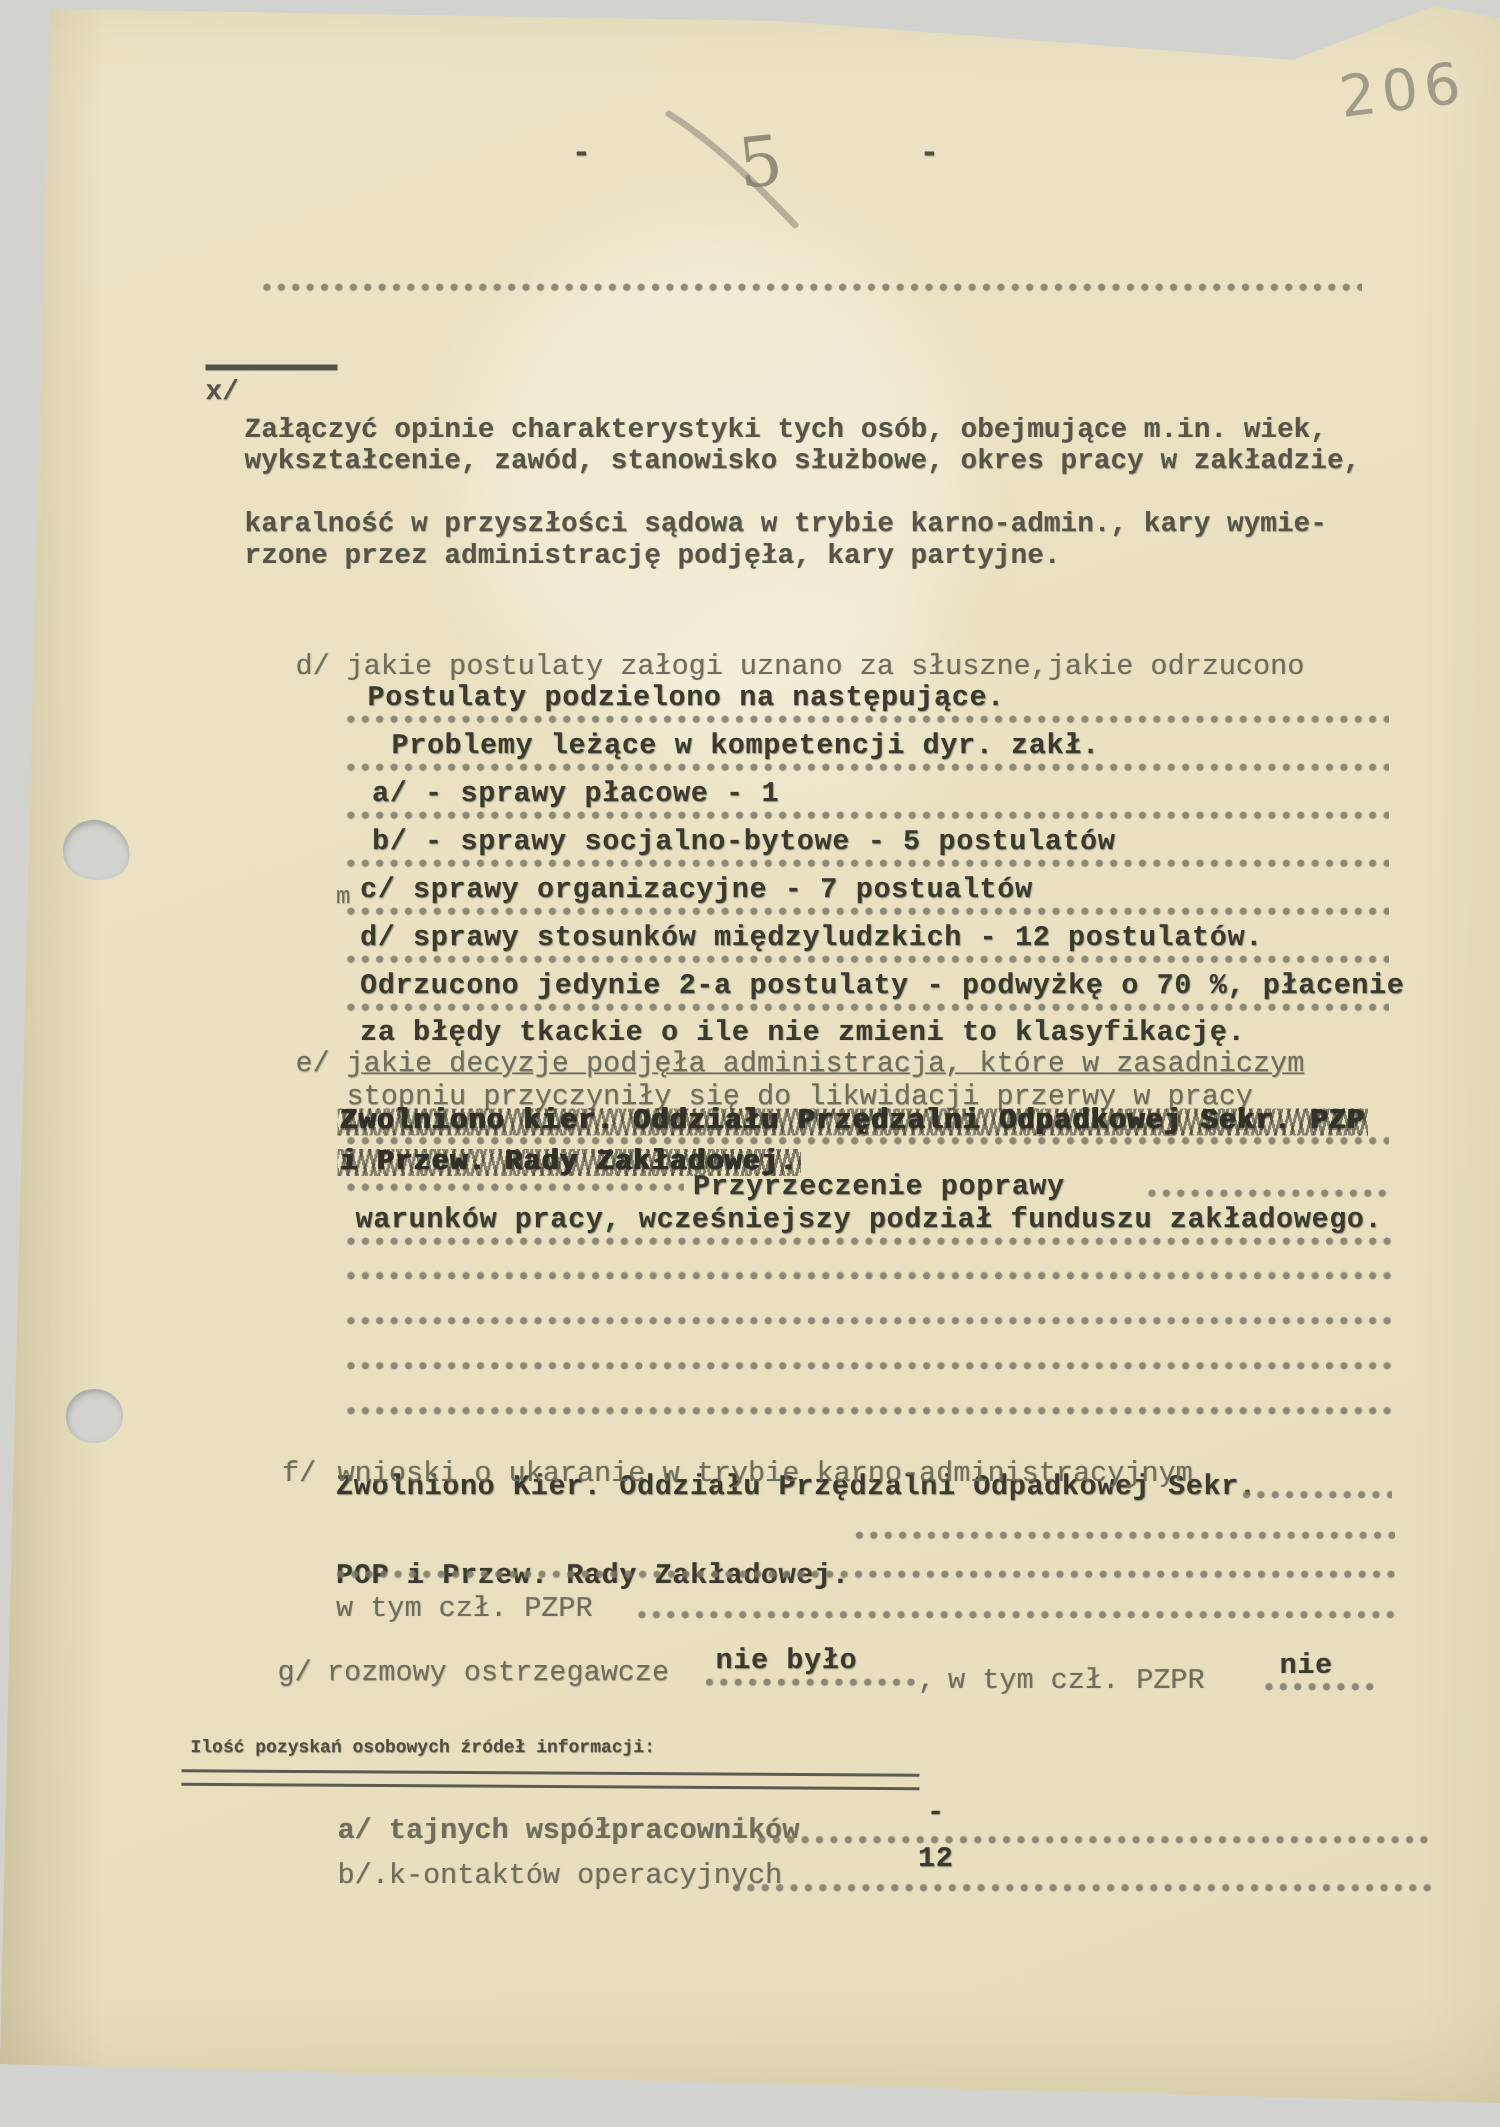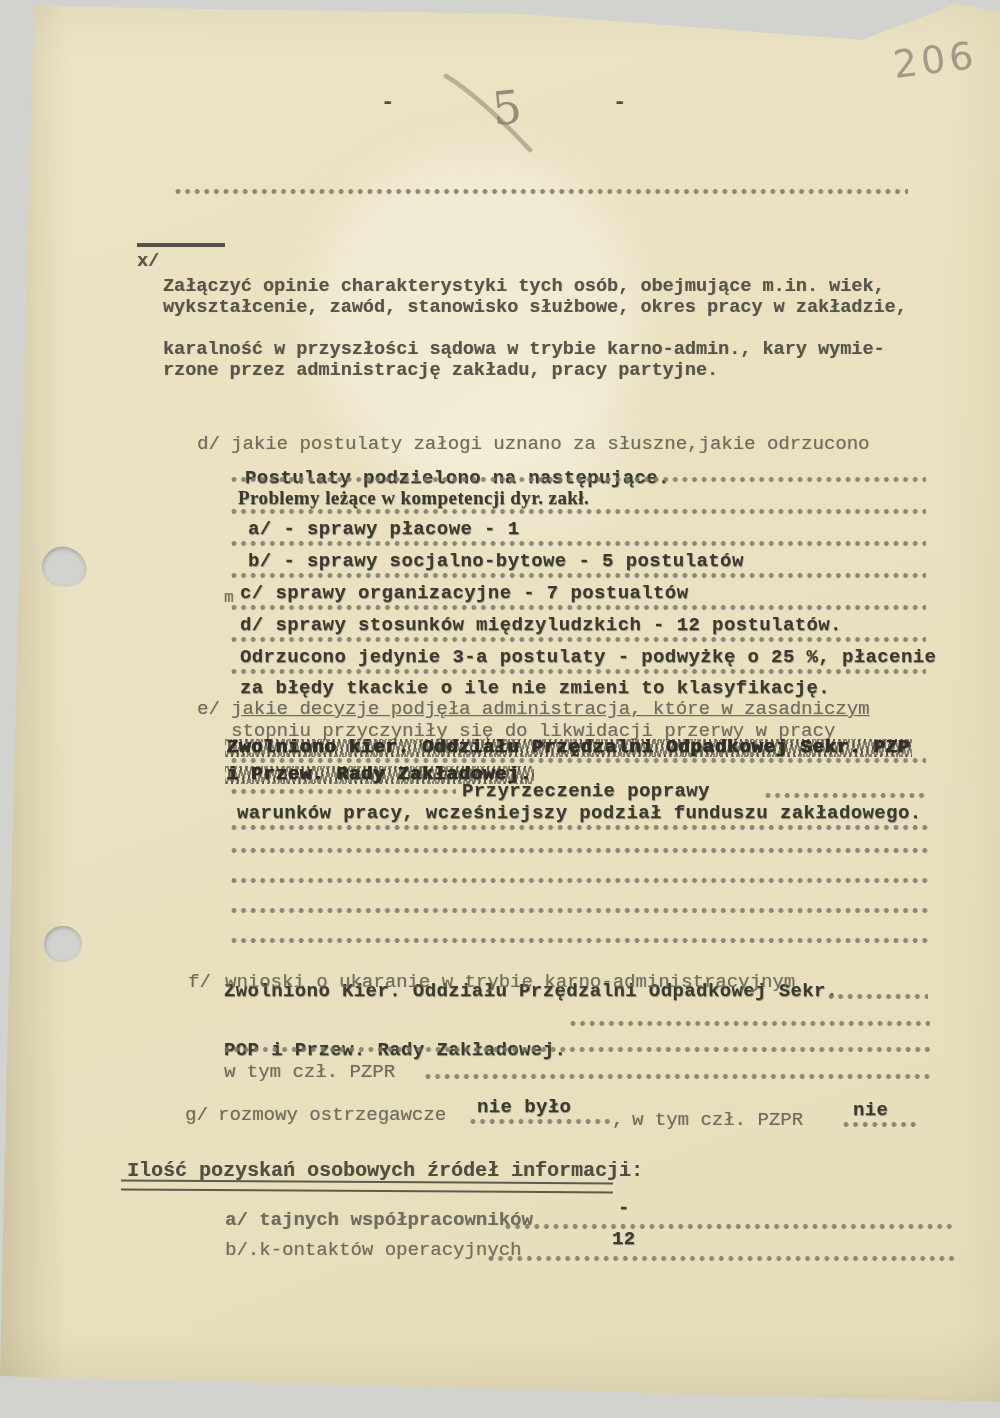--- a/index.html
+++ b/index.html
@@ -18,21 +18,21 @@
                       1000px 1402px, 620px 1392px, 0px 1376px, 6px 1100px,
                       16px 700px, 26px 300px);
     box-shadow:inset 0 0 60px rgba(130,112,70,.15);
   }
   .stain{position:absolute;border-radius:50%;background:rgba(248,243,224,.55);filter:blur(20px);}
   .hole{position:absolute;background:#d2d3cf;box-shadow:inset 1px 2px 4px rgba(80,78,70,.35);}
   #hole-1{left:42px;top:547px;width:45px;height:40px;border-radius:46% 54% 58% 42%/52% 56% 44% 48%;transform:rotate(14deg);}
   #hole-2{left:44px;top:926px;width:38px;height:36px;border-radius:50% 50% 52% 48%;}
   .t{position:absolute;white-space:pre;line-height:1.15;}
   .faded{color:#6f6d5c;font-size:19px;text-shadow:.4px .4px .7px rgba(111,109,92,.55);}
-  .typed{color:#4f4e41;font-size:20px;font-weight:600;text-shadow:.4px .4px .6px rgba(79,78,65,.5);}
+  .typed{color:#4f4e41;font-size:12px;font-weight:600;text-shadow:.4px .4px .6px rgba(79,78,65,.5);}
   .ans{color:#3b3a2f;font-size:19px;font-weight:700;letter-spacing:.4px;text-shadow:.5px .5px .8px rgba(59,58,47,.55);}
   .fn{color:#565547;font-size:18.5px;font-weight:600;text-shadow:.4px .4px .7px rgba(86,85,71,.5);}
   .struck{color:#34332a;font-size:19px;font-weight:700;letter-spacing:.8px;
     text-shadow:.6px 0 0 #34332a, -.6px 0 0 #34332a, 0 1px 1px rgba(52,51,42,.6);}
   .struck::after{content:"";position:absolute;left:-2px;right:-2px;top:2px;bottom:2px;
     background:repeating-linear-gradient(104deg, rgba(47,46,38,.55) 0 2px, rgba(47,46,38,0) 2px 5px),
                repeating-linear-gradient(76deg, rgba(47,46,38,.5) 0 2px, rgba(47,46,38,0) 2px 6px);}
   .dots{position:absolute;height:7px;opacity:.85;
     background-image:radial-gradient(circle at 3px 3.5px, #7b7968 0 2.1px, rgba(0,0,0,0) 2.8px);
     background-size:9.6px 7px;background-repeat:repeat-x;}
@@ -52,38 +52,38 @@
   <div class="t typed" style="left:381px;top:90px;font-size:22px;">-</div>
   <div class="t typed" style="left:613px;top:90px;font-size:22px;">-</div>
 
   <div class="dots" style="left:175px;top:188px;width:733px;"></div>
 
   <div class="rule" style="left:137px;top:243px;width:88px;height:4px;"></div>
   <div class="t fn" style="left:137px;top:251px;">x/</div>
   <div class="t fn" style="left:163px;top:276px;">Załączyć opinie charakterystyki tych osób, obejmujące m.in. wiek,</div>
   <div class="t fn" style="left:163px;top:297px;">wykształcenie, zawód, stanowisko służbowe, okres pracy w zakładzie,</div>
   <div class="t fn" style="left:163px;top:339px;">karalność w przyszłości sądowa w trybie karno-admin., kary wymie-</div>
-  <div class="t fn" style="left:163px;top:360px;">rzone przez administrację zakładu, pracy partyjne.</div>
+  <div class="t fn" style="left:163px;top:360px;">rzone przez administrację podjęła, kary partyjne.</div>
 
   <div class="t faded" style="left:197px;top:434px;">d/</div>
   <div class="t faded" style="left:231px;top:434px;">jakie postulaty załogi uznano za słuszne,jakie odrzucono</div>
-  <div class="t ans" style="left:245px;top:455px;margin-top:13px;">Postulaty podzielono na następujące.</div>
+  <div class="t ans" style="left:245px;top:455px;">Postulaty podzielono na następujące.</div>
   <div class="dots" style="left:231px;top:476px;width:695px;"></div>
-  <div class="t ans" style="left:238px;top:487px;font-family:Liberation Serif, serif;">Problemy leżące w kompetencji dyr. zakł.</div>
+  <div class="t ans" style="left:261px;top:487px;">Problemy leżące w kompetencji dyr. zakł.</div>
   <div class="dots" style="left:231px;top:508px;width:695px;"></div>
   <div class="t ans" style="left:248px;top:519px;">a/ - sprawy płacowe - 1</div>
   <div class="dots" style="left:231px;top:540px;width:695px;"></div>
   <div class="t ans" style="left:248px;top:551px;">b/ - sprawy socjalno-bytowe - 5 postulatów</div>
   <div class="dots" style="left:231px;top:572px;width:695px;"></div>
   <div class="t faded" style="left:224px;top:589px;font-size:16px;">m</div>
   <div class="t ans" style="left:240px;top:583px;">c/ sprawy organizacyjne - 7 postualtów</div>
   <div class="dots" style="left:231px;top:604px;width:695px;"></div>
   <div class="t ans" style="left:240px;top:615px;text-align:right;">d/ sprawy stosunków międzyludzkich - 12 postulatów.</div>
   <div class="dots" style="left:231px;top:636px;width:695px;"></div>
-  <div class="t ans" style="left:240px;top:647px;">Odrzucono jedynie 3-a postulaty - podwyżkę o 25 %, płacenie</div>
+  <div class="t ans" style="left:240px;top:647px;">Odrzucono jedynie 2-a postulaty - podwyżkę o 70 %, płacenie</div>
   <div class="dots" style="left:231px;top:668px;width:695px;"></div>
   <div class="t ans" style="left:240px;top:678px;">za błędy tkackie o ile nie zmieni to klasyfikację.</div>
 
   <div class="t faded" style="left:197px;top:699px;">e/</div>
   <div class="t faded" style="left:231px;top:699px;text-decoration:underline;">jakie decyzje podjęła administracja, które w zasadniczym</div>
   <div class="t faded" style="left:231px;top:721px;">stopniu przyczyniły się do likwidacji przerwy w pracy</div>
   <div class="t struck" style="left:227px;top:737px;">Zwolniono kier. Oddziału Przędzalni Odpadkowej Sekr. PZP</div>
   <div class="dots" style="left:231px;top:757px;width:695px;"></div>
   <div class="t struck" style="left:227px;top:764px;">i Przew. Rady Zakładowej.</div>
   <div class="dots" style="left:231px;top:788px;width:225px;"></div>

